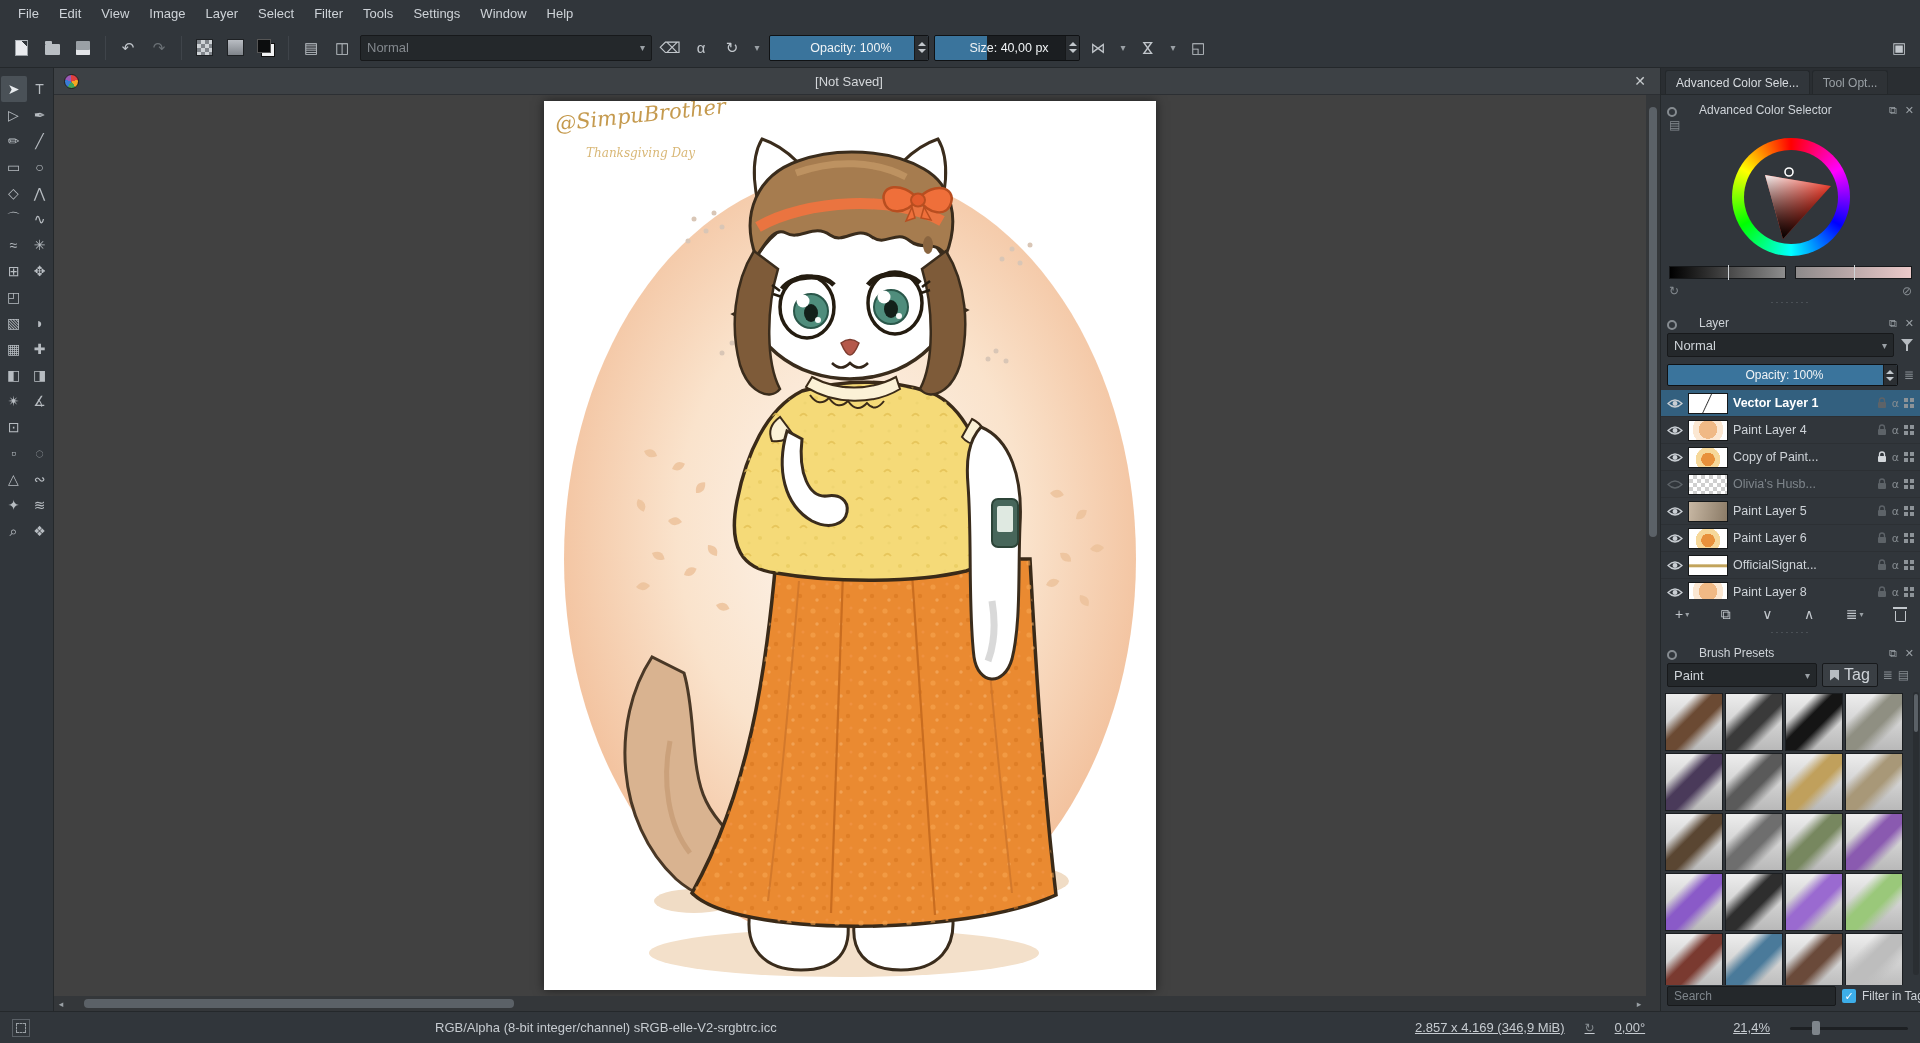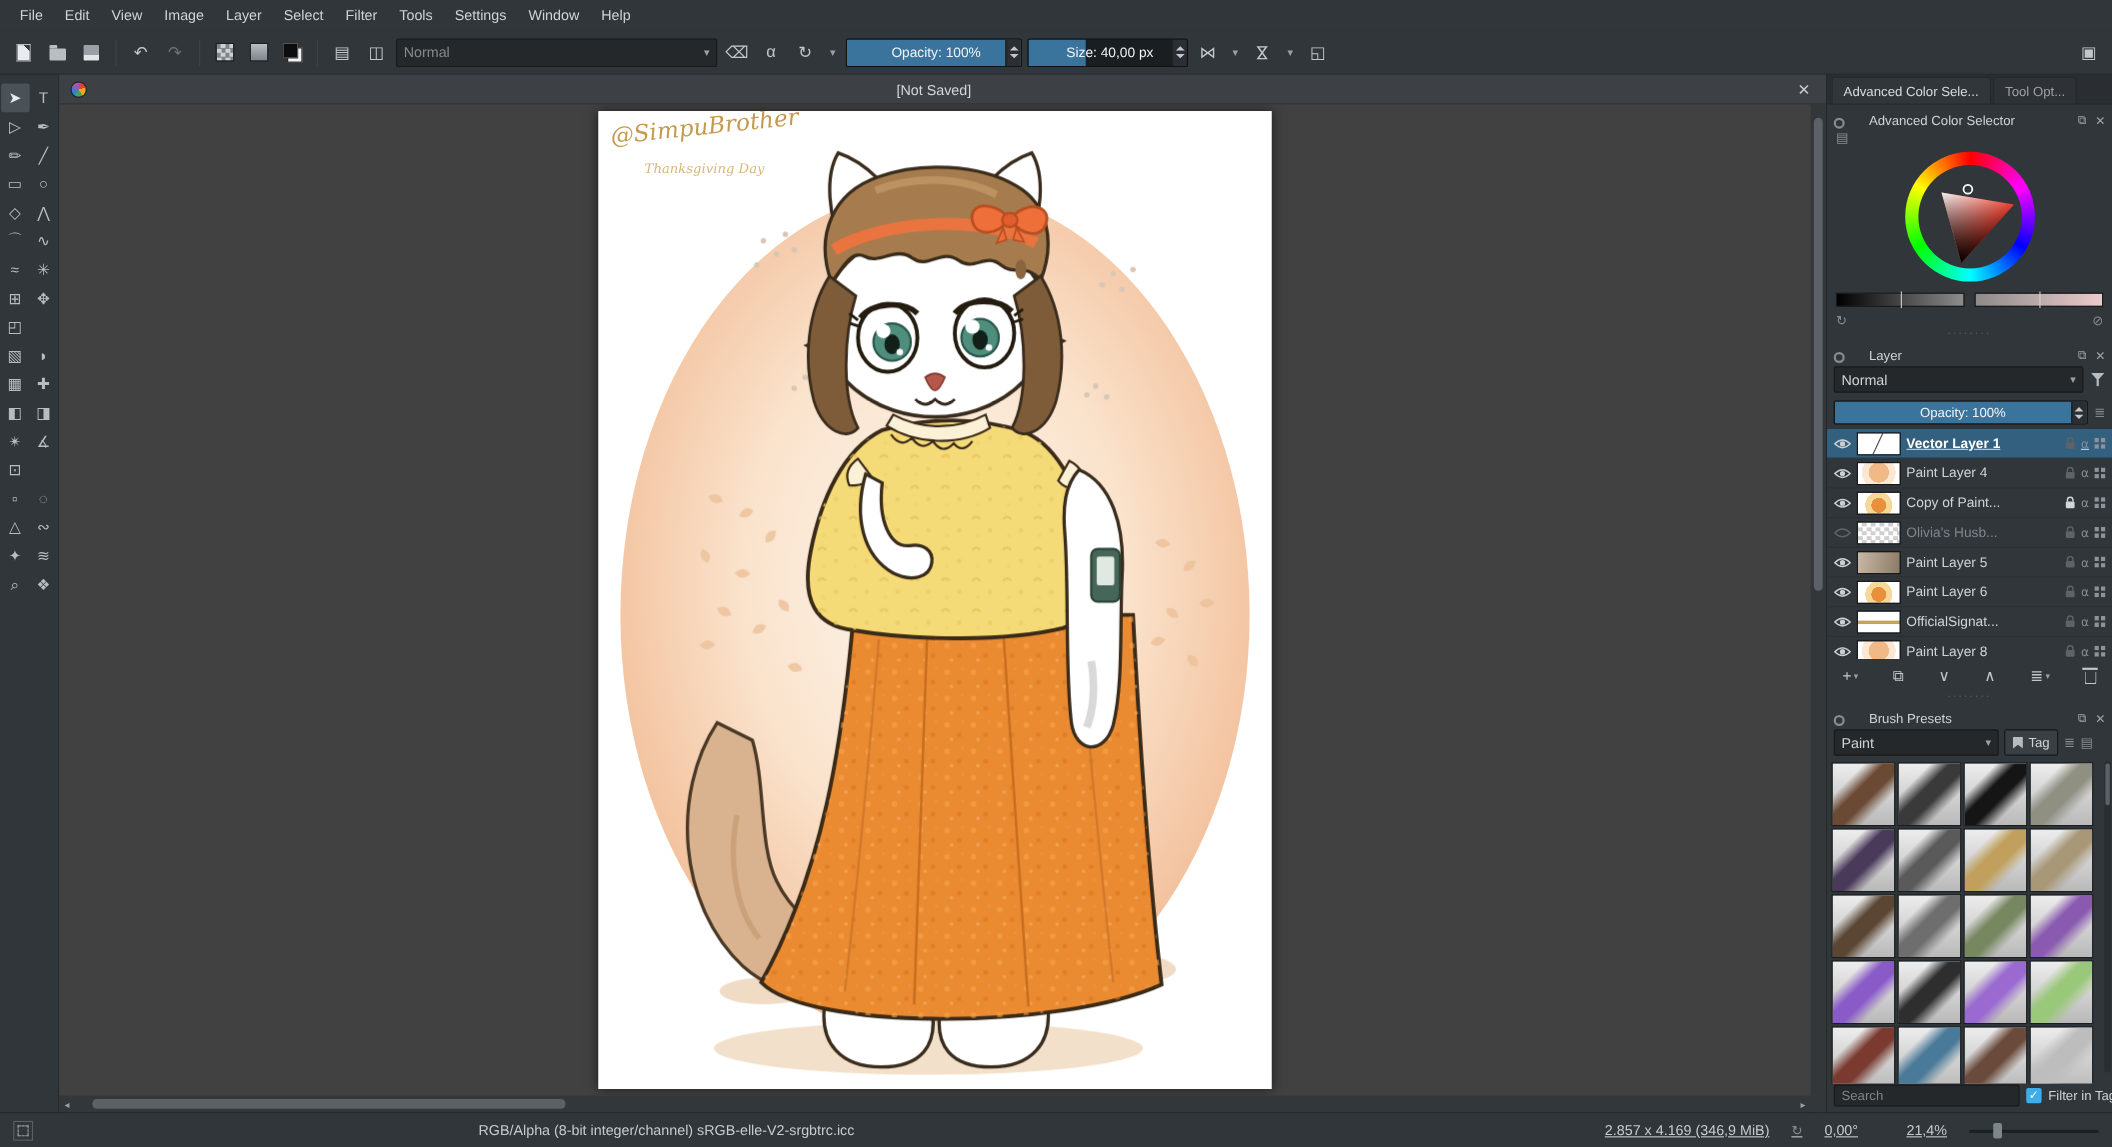--- a/index.html
+++ b/index.html
@@ -97,21 +97,21 @@
   .layers-blend { height:30px; display:flex; align-items:center; gap:6px; padding:0 6px; }
   .layers-blend .combo { flex:1; height:24px; }
   .i-funnel { position:relative; width:14px; height:14px; }
   .i-funnel::before { content:""; position:absolute; left:1px; top:1px; border-left:6px solid transparent; border-right:6px solid transparent; border-top:7px solid #b7bcc1; }
   .i-funnel::after { content:""; position:absolute; left:5.5px; top:7px; width:2.5px; height:6px; background:#b7bcc1; }
   .layers-opacity { height:30px; display:flex; align-items:center; gap:6px; padding:0 6px; }
   .layers-opacity .slider-widget { flex:1; height:22px; }
   .layers-opacity .slabel { line-height:20px; font-size:12px; }
   .layer-list { height:209px; overflow:hidden; display:flex; flex-direction:column; }
   .layer-row { height:27px; flex:none; display:flex; align-items:center; padding:0 4px 0 6px; gap:5px; border-bottom:1px solid #2c3034; }
-  .layer-row.selected { background:#33607f;text-decoration:underline; }
+  .layer-row.selected { background:#33607f; }
   .layer-name { flex:1; font-size:12.5px; white-space:nowrap; overflow:hidden; color:#ced3d8; }
   .layer-row.selected .layer-name { color:#fff; font-weight:bold; }
   .layer-row.dim .layer-name { color:#7e858b; }
   .thumb { width:40px; height:21px; border:1px solid #15181a; background:#fff; flex:none; }
   .t-vector { background:linear-gradient(115deg, #fff 46%, #3a3a3a 48%, #fff 50.5%); }
   .t-art  { background:radial-gradient(circle at 50% 45%, #f0b985 0 42%, #fbe7d2 43% 70%, #fff 71%); }
   .t-art2 { background:radial-gradient(circle at 50% 60%, #e8913c 0 30%, #f6d89a 31% 55%, #fff 56%); }
   .t-checker { background:repeating-conic-gradient(#cfcfcf 0 25%, #fff 0 50%); background-size:8px 8px; }
   .t-dark { background:linear-gradient(100deg, #c8b8a4, #8a7a66); }
   .t-sig { background:linear-gradient(#fff 40%, #c2a45c 47% 57%, #fff 62%); }
@@ -119,41 +119,41 @@
   .alpha { font-size:11px; color:#868c91; font-family:"DejaVu Sans", sans-serif; }
   .layer-btns { height:30px; display:flex; align-items:center; justify-content:space-between; padding:0 14px; color:#c2c7cc; }
   .lbtn { display:flex; align-items:center; gap:2px; font-size:14px; }
   .lbtn .c { font-size:8px; color:#9aa0a5; }
   .i-trash { position:relative; width:11px; height:11px; border:1.5px solid #c2c7cc; border-top:none; border-radius:0 0 2px 2px; margin-top:4px; }
   .i-trash::before { content:""; position:absolute; top:-4px; left:-3px; width:14px; height:2px; background:#c2c7cc; }
 
   
   .bp-toolbar { height:30px; display:flex; align-items:center; gap:5px; padding:0 6px; }
   .bp-toolbar .combo { width:150px; height:24px; flex:none; }
-  .tag-btn { height:24px; display:flex; align-items:center; gap:5px; padding:0 7px; background:#3a3f44; border:1px solid #17191b; border-radius:2px; font-size:12px; }
+  .tag-btn { height:24px; display:flex; align-items:center; gap:5px; padding:0 7px; background:#3a3f44; border:1px solid #17191b; border-radius:2px; font-size:16px; }
   .i-tag { width:9px; height:11px; background:#b7bcc1; clip-path:polygon(0 0, 100% 0, 100% 100%, 50% 68%, 0 100%); }
   .bp-grid-wrap { flex:1; position:relative; min-height:0; overflow:hidden; }
   .bp-grid { display:flex; flex-wrap:wrap; gap:2px; padding:3px 10px 3px 4px; align-content:flex-start; }
   .bp-cell { width:58px; height:58px; border:1px solid #1b1e21; background:linear-gradient(#ededed, #b9b9b9); position:relative; overflow:hidden; }
   .bp-stroke { position:absolute; inset:0; }
   .bp-vscroll { position:absolute; right:1px; top:2px; width:6px; height:96%; background:#2a2e32; border-radius:3px; }
   .bp-vscroll::before { content:""; position:absolute; left:1px; top:2px; width:4px; height:38px; background:#5b6167; border-radius:2px; }
   .bp-search { height:26px; display:flex; align-items:center; gap:6px; padding:0 6px 4px 6px; }
   .bp-search input { flex:1; height:20px; background:#24282b; border:1px solid #17191b; border-radius:2px; color:#ced3d8; padding:0 6px; font-size:12px; font-family:inherit; }
   .bp-search input::placeholder { color:#7e858b; }
   .cb { width:14px; height:14px; background:#3daee9; border-radius:2px; color:#fff; font-size:11px; line-height:14px; text-align:center; flex:none; }
   .cb-label { font-size:12px; white-space:nowrap; }
 
   
   .statusbar { height:32px; display:flex; align-items:center; padding:0 12px; background:#31363b; border-top:1px solid #24282b; color:#c6cbd0; }
   .sel-icon { width:18px; height:18px; border:1px solid #5b6167; display:flex; align-items:center; justify-content:center; }
   .sel-icon i { width:10px; height:10px; border:1px dashed #9aa0a5; }
   .sb-profile { margin-left:405px; white-space:nowrap; }
   .sb-right { margin-left:auto; display:flex; align-items:center; gap:20px;text-decoration:underline; }
-  .sb-zoom-text { margin-left:24px;text-align:center; }
+  .sb-zoom-text { margin-left:68px;text-align:center; }
   .zslider { position:relative; width:118px; height:14px; }
   .zslider .groove { position:absolute; left:0; right:0; top:6px; height:3px; background:#1d2023; border-radius:2px; }
   .zslider .zhandle { position:absolute; left:22px; top:0; width:8px; height:14px; background:#7e858b; border-radius:2px; }
 </style>
 </head>
 <body>
 
 <div class="app">
 
   <div class="menubar" id="menubar">

